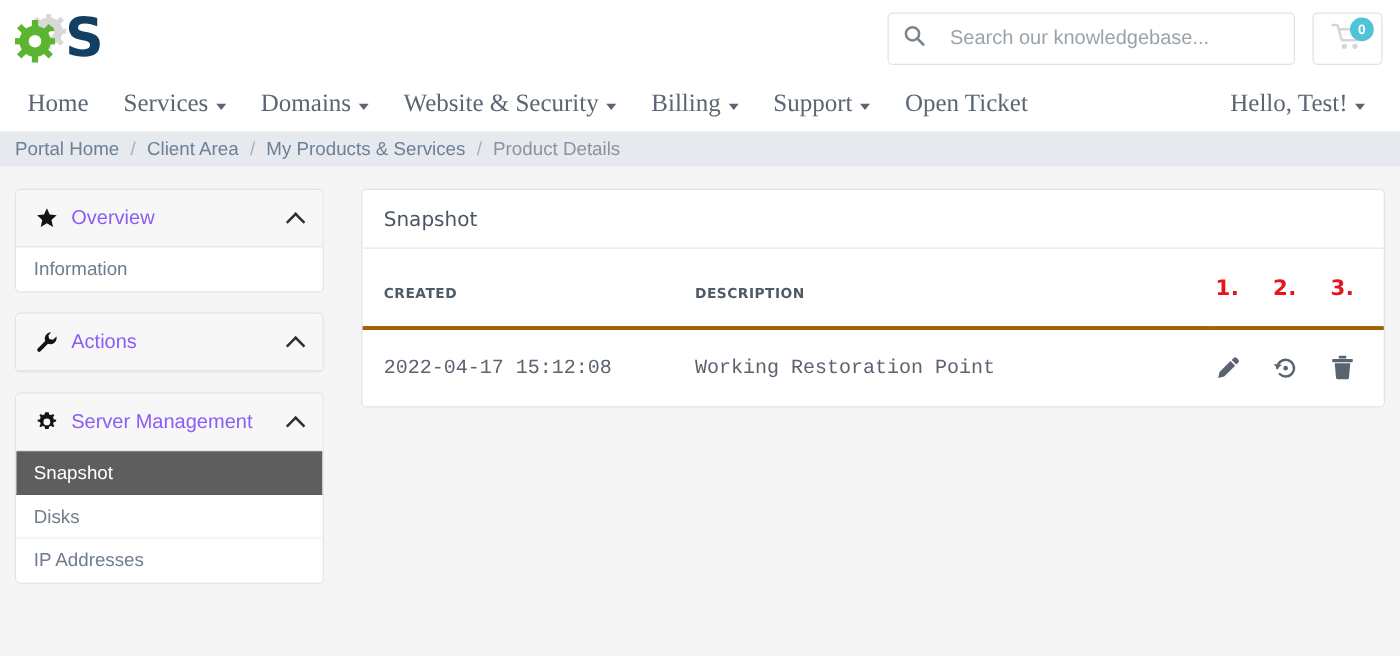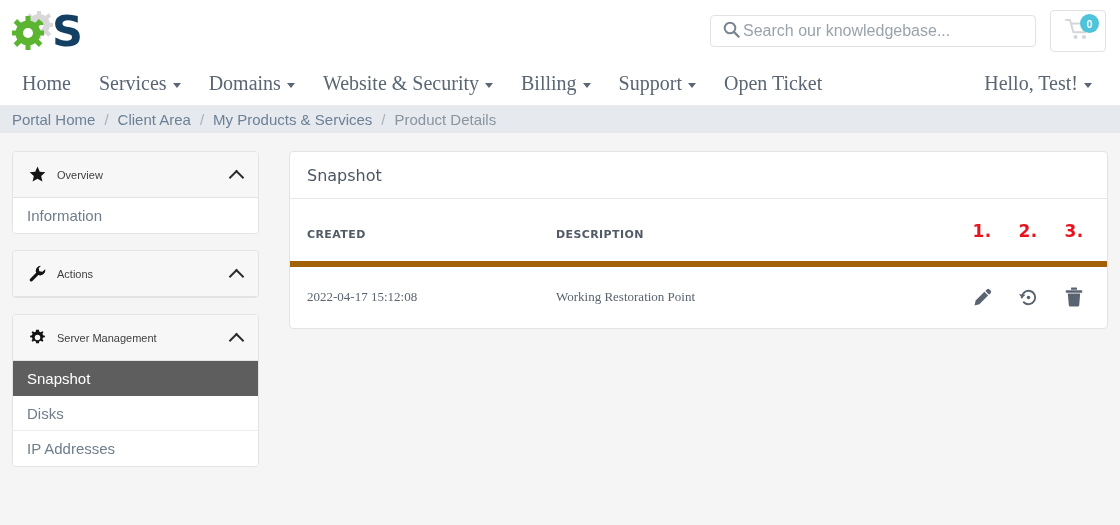--- a/index.html
+++ b/index.html
@@ -49,28 +49,28 @@
   .logo-gears svg { position: absolute; top: 0; left: 0; }
 
   .header-right {
     margin-left: auto;
     display: flex;
     align-items: center;
     gap: 14px;
   }
   .search-box {
     width: 326px;
-    height: 32px;
+    height: 42px;
     border: 1px solid #e2e2e2;
     border-radius: 4px;
     background: #fff;
     display: flex;
     align-items: center;
     padding: 0 12px;
-    gap: 1px;
+    gap: 18px;
   }
   .search-box svg { flex: none; }
   .search-input {
     border: none;
     outline: none;
     font-family: "Liberation Sans", sans-serif;
     font-size: 16px;
     color: #555;
     width: 100%;
     background: transparent;
@@ -184,22 +184,22 @@
   }
   .panel-head .phicon {
     width: 20px;
     display: flex;
     align-items: center;
     justify-content: center;
     margin-right: 10px;
     color: #1d1d1d;
   }
   .panel-title {
-    font-size: 11px;
-    color: #404040;
+    font-size: 16px;
+    color: #8b5cf6;
     flex: 1;
   }
   .chev {
     width: 14px; height: 14px;
     position: relative;
   }
   .chev::before {
     content: "";
     position: absolute;
     left: 1px; top: 4px;
@@ -251,29 +251,29 @@
     border-collapse: collapse;
   }
   table.snap-table th {
     text-align: left;
     font-family: "DejaVu Sans", sans-serif;
     font-size: 11px;
     font-weight: bold;
     letter-spacing: 0.4px;
     color: #515b66;
     padding: 22px 0 20px 0;
-    border-bottom: 6px solid #a16207;
+    border-bottom: 3px solid #a16207;
     vertical-align: bottom;
   }
   table.snap-table th.c-created { padding-left: 17px; width: 262px; }
   table.snap-table th.c-desc { padding-left: 4px; }
   table.snap-table th.c-act { width: 130px; padding-right: 17px; }
   table.snap-table td {
-    font-family: Liberation Serif, serif;
-    font-size: 13px;
+    font-family: Liberation Mono, monospace;
+    font-size: 16px;
     color: #5a6470;
     padding: 19px 0 20px 0;
     vertical-align: middle;
   }
   table.snap-table td.c-created { padding-left: 17px; }
   table.snap-table td.c-desc { padding-left: 4px; }
   table.snap-table td.c-act { padding-right: 17px; }
 
   .annot-row {
     display: flex;

